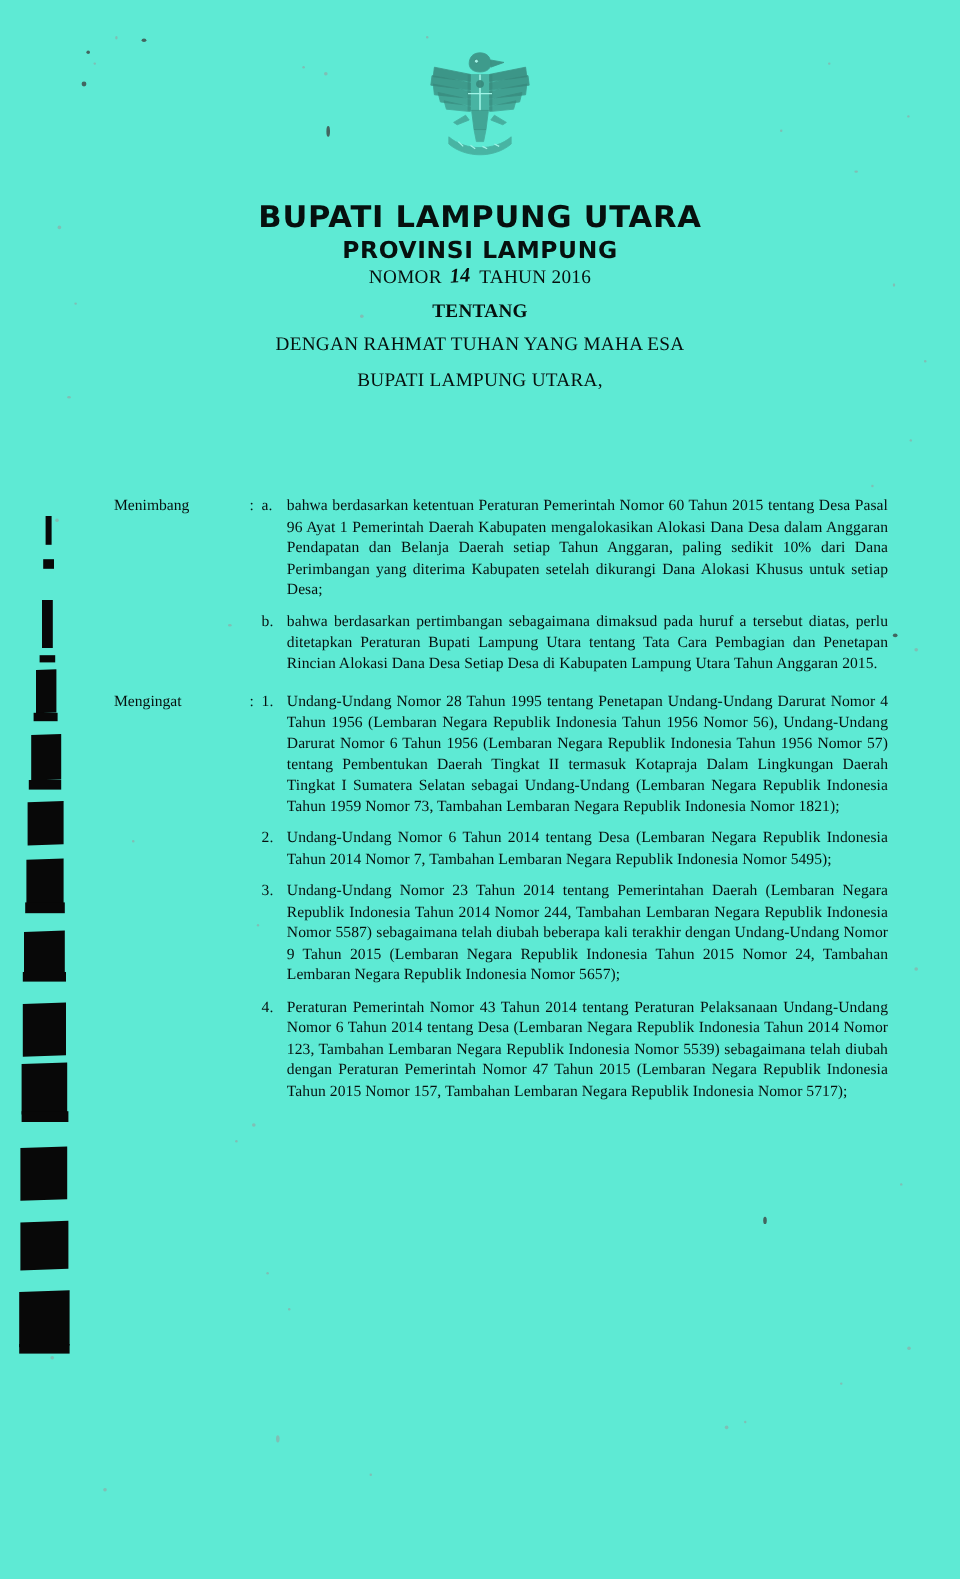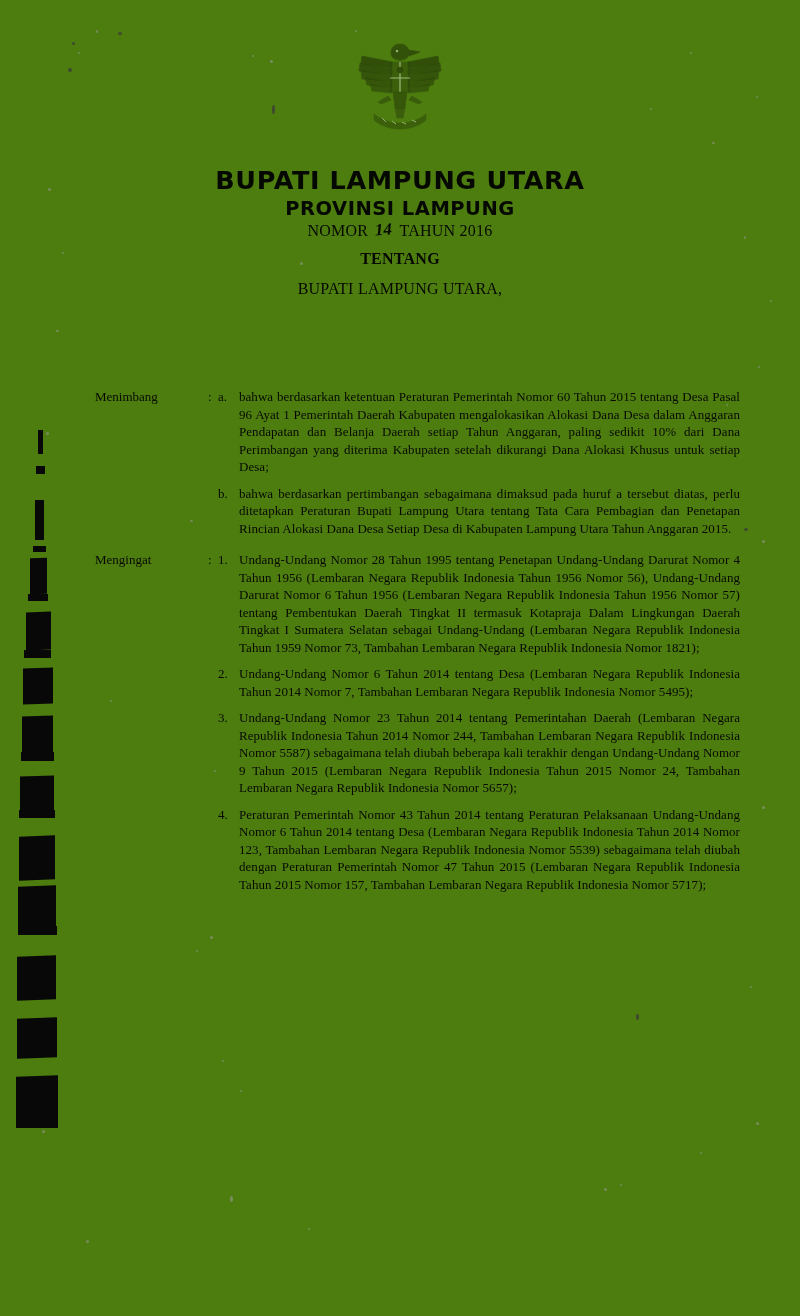--- a/index.html
+++ b/index.html
@@ -9,21 +9,21 @@
   }
   body {
     font-family: "Liberation Serif", "DejaVu Serif", serif;
     color: #000000;
   }
   #page {
     position: relative;
     width: 800px;
     height: 1316px;
     margin: 0 auto;
-    background: #4d7c0f;
+    background: #5eead4;
     overflow: hidden;
   }
 
   
   .noise-layer {
     position: absolute;
     inset: 0;
     pointer-events: none;
     z-index: 3;
   }
@@ -109,21 +109,21 @@
   }
   .l-tentang { margin-top: 7px; font-weight: bold; }
   .l-judul1 { margin-top: 6px; }
   .l-judul2, .l-judul3 { margin-top: 0px; }
   .l-rahmat { margin-top: 8px; }
   .l-bupati { margin-top: 9px; }
 
   
   .clauses {
     position: absolute;
-    left: 0; top: 388px;
+    left: 0; top: 412px;
     width: 800px;
     z-index: 4;
   }
   .clause-row {
     display: flex;
     align-items: flex-start;
   }
   .clause-label {
     width: 123px;
     margin-left: 95px;
@@ -232,20 +232,21 @@
 
   <div class="head-block ink-soft">
     <div class="org-title">BUPATI LAMPUNG UTARA</div>
     <div class="org-sub">PROVINSI LAMPUNG</div>
     <div class="doc-line l-nomor">
       <span>NOMOR</span>
       <span class="nomor-hand">14</span>
       <span>TAHUN 2016</span>
     </div>
     <div class="doc-line l-tentang">TENTANG</div>
+    <div class="doc-line l-rahmat">DENGAN RAHMAT TUHAN YANG MAHA ESA</div>
     <div class="doc-line l-bupati">BUPATI LAMPUNG UTARA,</div>
   </div>
 
   <div class="clauses ink-soft">
 
     <div class="clause-row">
       <div class="clause-label">Menimbang</div>
       <div class="clause-items">
         <div class="item">
           <div class="item-marker">

